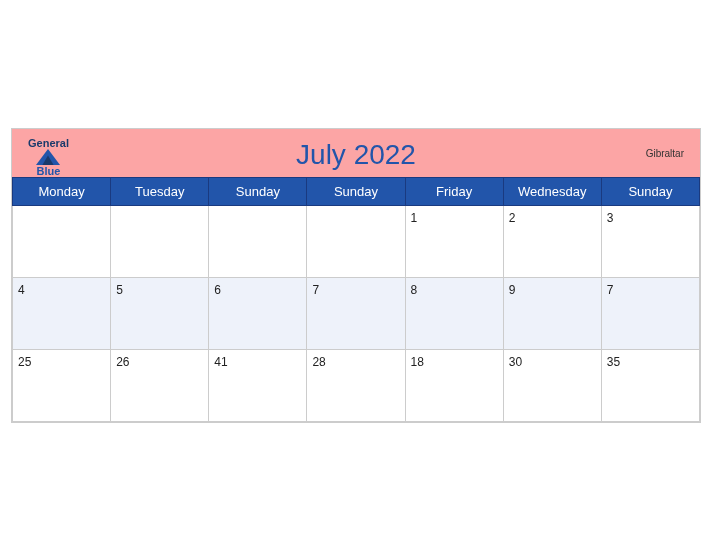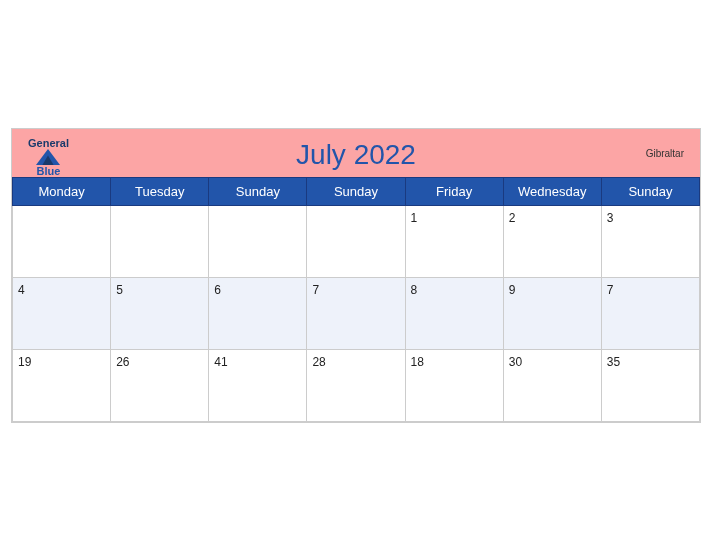--- a/index.html
+++ b/index.html
@@ -138,21 +138,21 @@
         <tr>
           <td><span class="day-number">4</span></td>
           <td><span class="day-number">5</span></td>
           <td><span class="day-number">6</span></td>
           <td><span class="day-number">7</span></td>
           <td><span class="day-number">8</span></td>
           <td><span class="day-number">9</span></td>
           <td><span class="day-number">7</span></td>
         </tr>
         <tr>
-          <td><span class="day-number">19</span></td>
+          <td><span class="day-number">25</span></td>
           <td><span class="day-number">26</span></td>
           <td><span class="day-number">41</span></td>
           <td><span class="day-number">28</span></td>
           <td><span class="day-number">18</span></td>
           <td><span class="day-number">30</span></td>
           <td><span class="day-number">35</span></td>
         </tr>
       </tbody>
   </table>
 </div>

